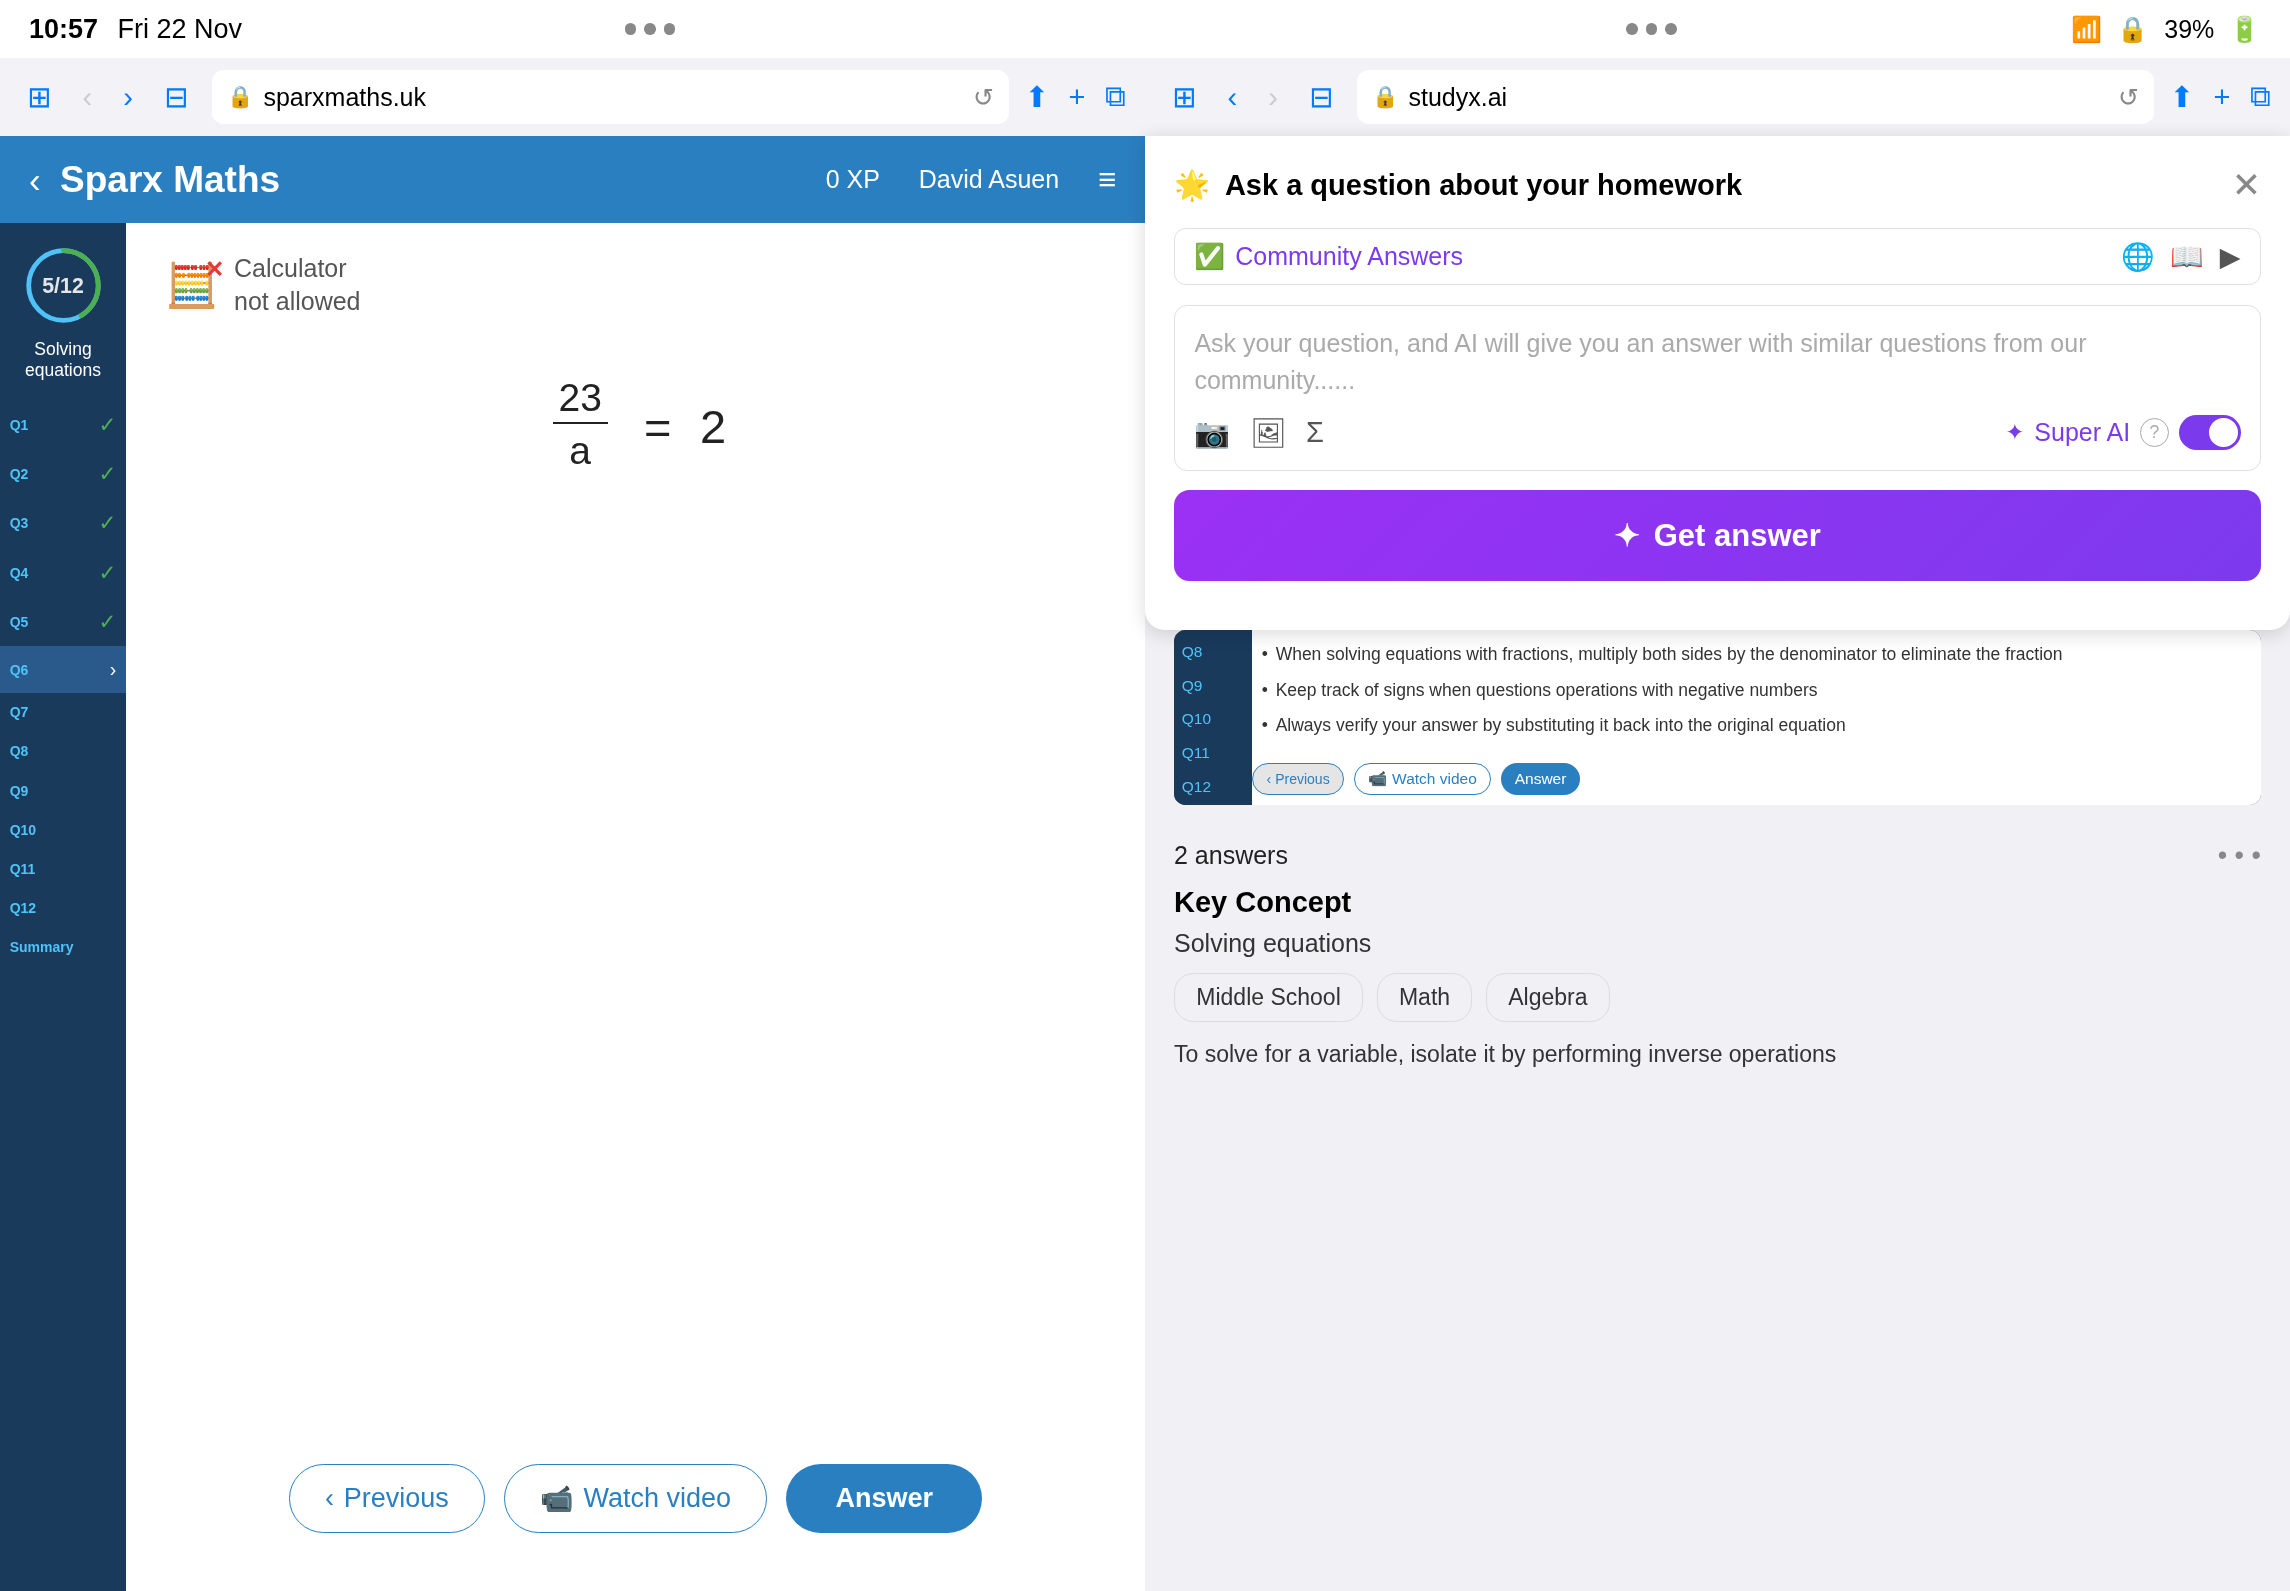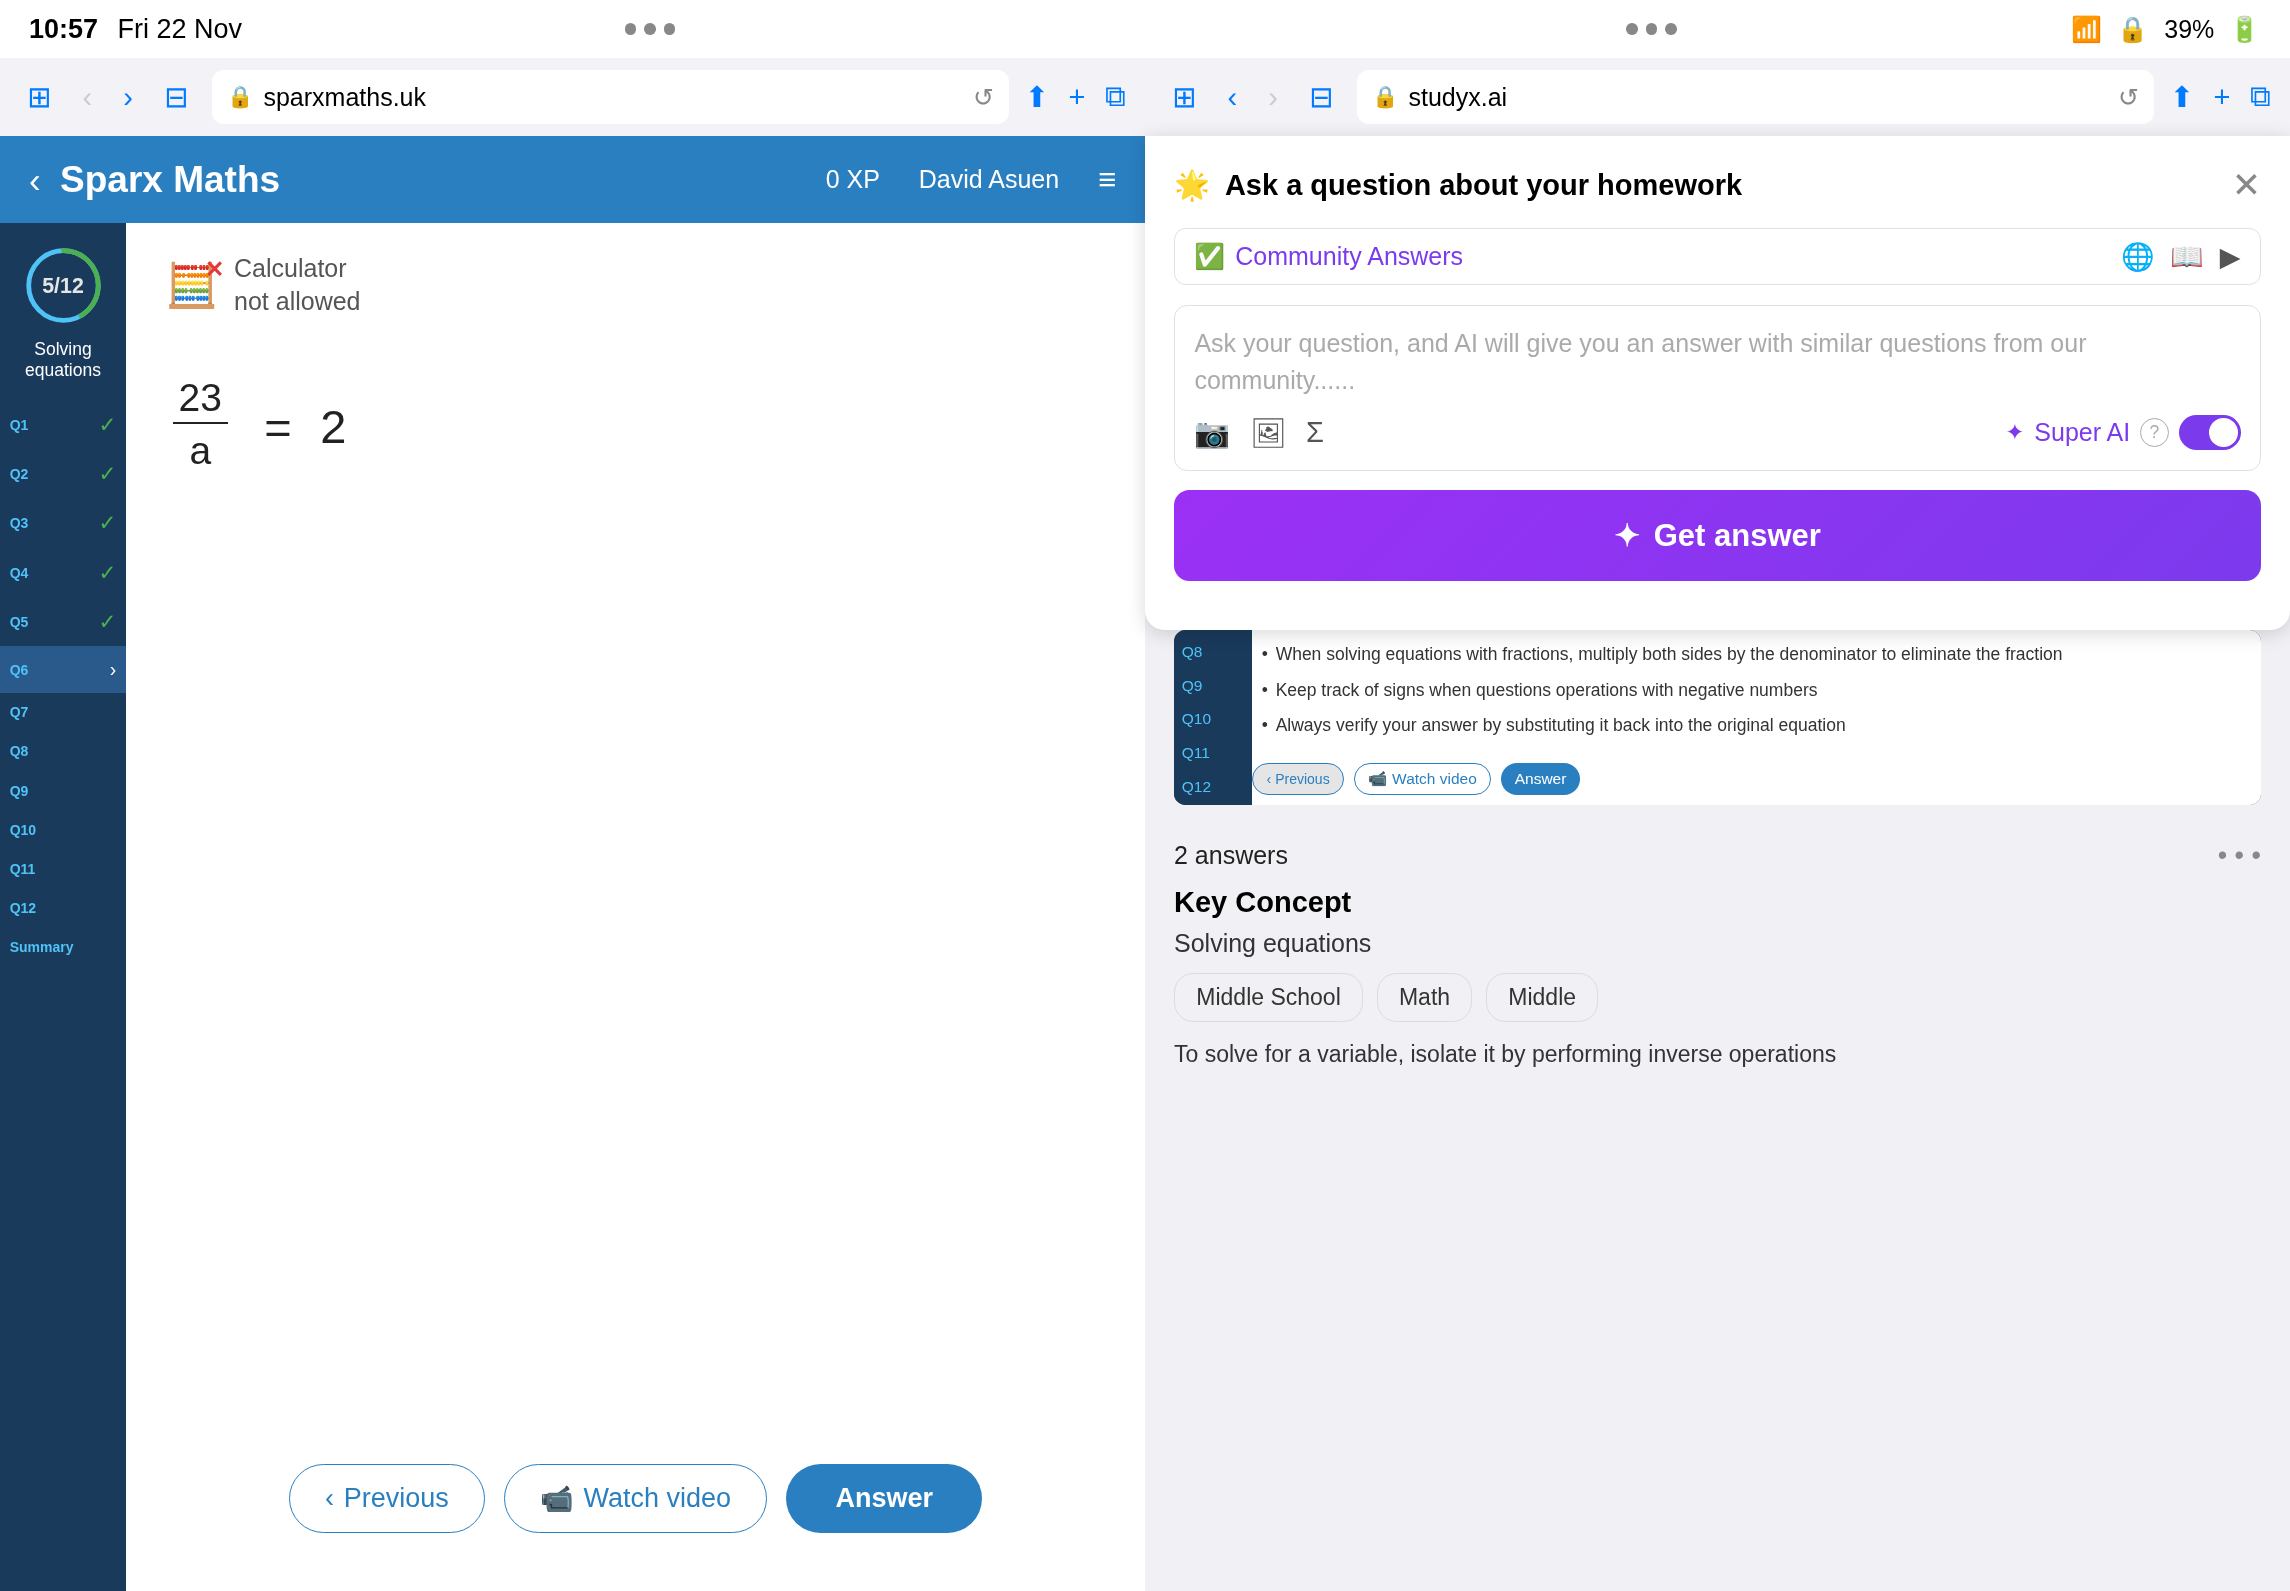--- a/index.html
+++ b/index.html
@@ -255,20 +255,21 @@
 
     .question-text {
       font-size: 35px;
       color: #222;
       text-align: center;
       margin: 58px 0 39px;
       line-height: 1.4;
     }
 
     .equation-display {
+      text-align: center;
       font-size: 47px;
       color: #222;
       margin: 19.4px 0 58px;
     }
     .fraction {
       display: inline-flex;
       flex-direction: column;
       align-items: center;
       vertical-align: middle;
       margin: 0 7.8px;
@@ -909,21 +910,21 @@
         <span class="answers-count">2 answers</span>
         <span class="three-dots">• • •</span>
       </div>
 
       <div class="key-concept-section">
         <div class="key-concept-title">Key Concept</div>
         <div class="key-concept-subtitle">Solving equations</div>
         <div class="tags-row">
           <span class="tag">Middle School</span>
           <span class="tag">Math</span>
-          <span class="tag">Middle</span>
+          <span class="tag">Algebra</span>
         </div>
         <div class="key-concept-desc">To solve for a variable, isolate it by performing inverse operations</div>
       </div>
     </div>
 
   </div>
 
 </div>
 
 

